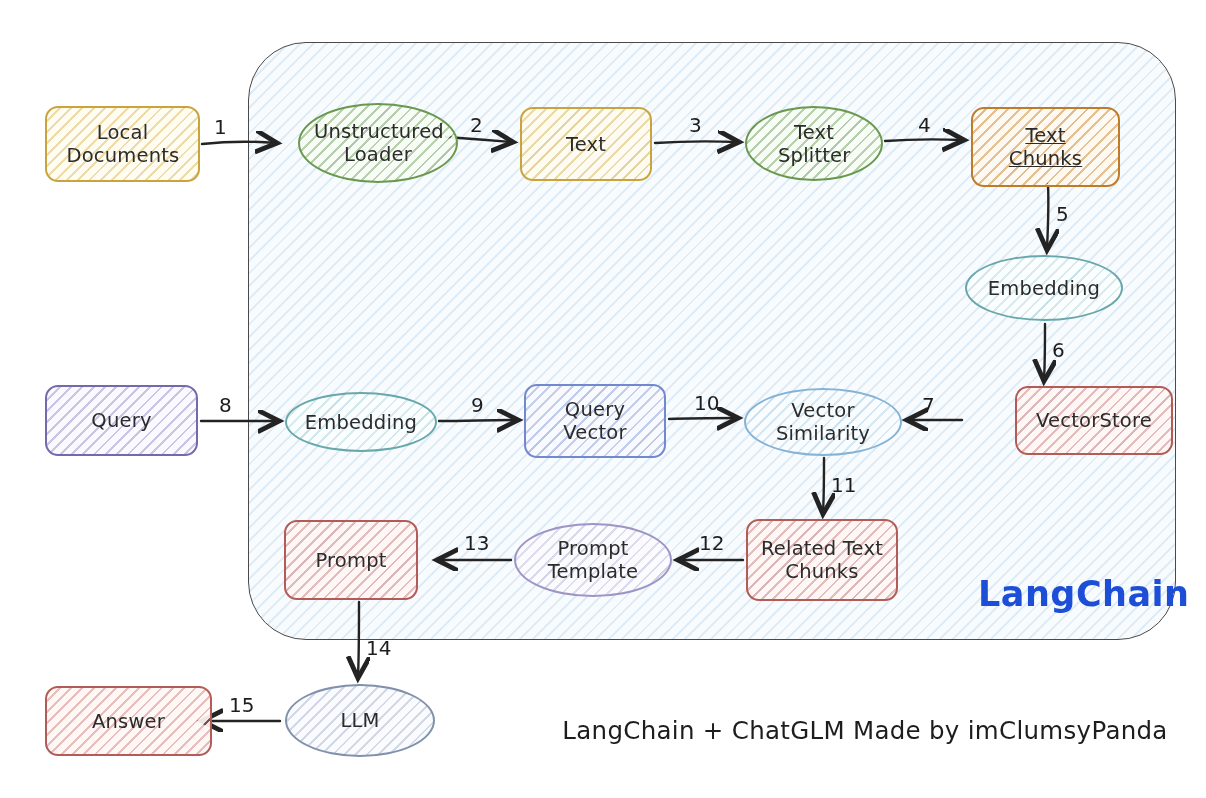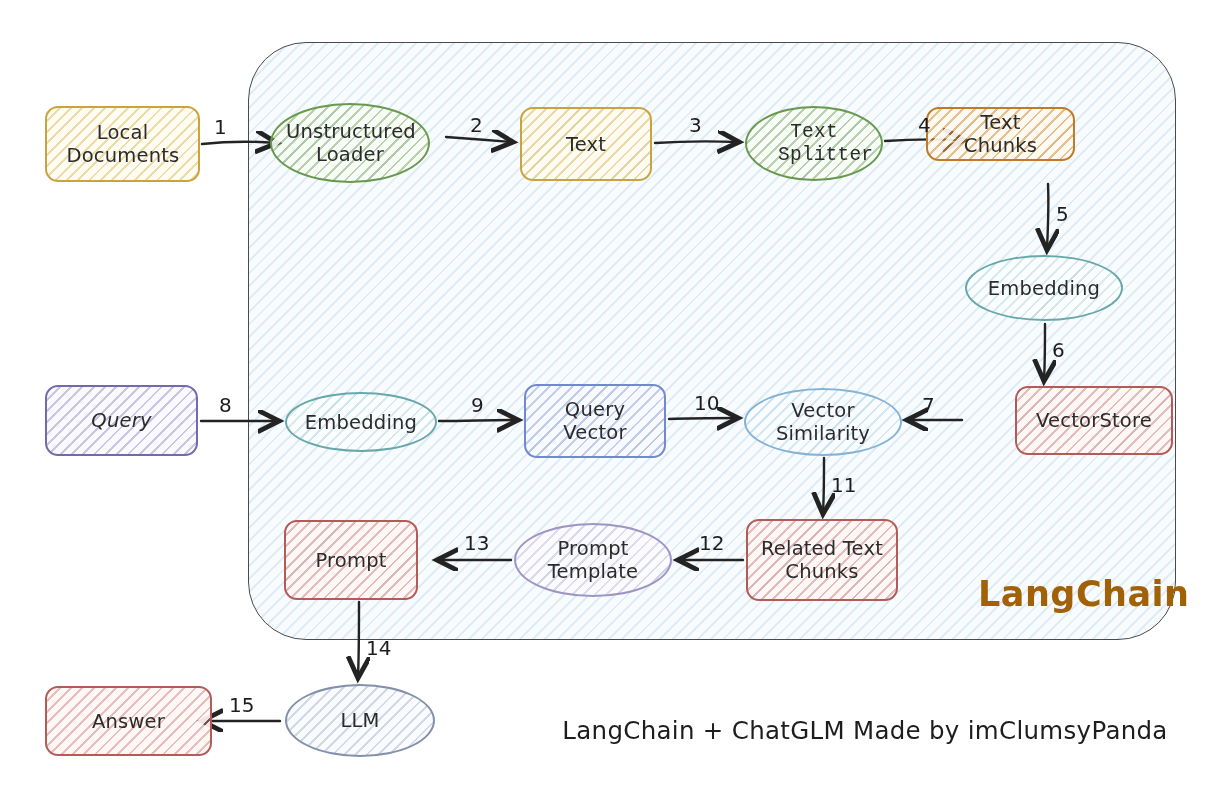--- a/index.html
+++ b/index.html
@@ -22,35 +22,35 @@
     font-size:19.5px;line-height:1.18;letter-spacing:.2px;
   }
   .node .lbl{display:inline-block;}
   .rect{border-radius:13px;}
   .ellipse{border-radius:50%;}
   .c-yellow{border-color:#c9a43e;background:repeating-linear-gradient(135deg, rgba(224,190,100,0.55) 0 2px, rgba(255,252,240,0.92) 2px 8px);}
   .c-green{border-color:#69994f;background:repeating-linear-gradient(135deg, rgba(134,173,108,0.55) 0 2px, rgba(248,253,246,0.92) 2px 8px);}
   .c-orange{border-color:#bf7b26;background:repeating-linear-gradient(135deg, rgba(219,154,72,0.6) 0 2px, rgba(255,249,240,0.92) 2px 8px);}
   .c-teal{border-color:#68a8ac;background:repeating-linear-gradient(135deg, rgba(148,196,200,0.3) 0 2px, rgba(252,255,255,0.95) 2px 8px);}
   .c-red{border-color:#b35b57;background:repeating-linear-gradient(135deg, rgba(209,126,120,0.5) 0 2px, rgba(255,247,246,0.92) 2px 8px);}
-  .c-purple{border-color:#7569ae;background:repeating-linear-gradient(135deg, rgba(150,140,198,0.5) 0 2px, rgba(250,249,255,0.92) 2px 8px);font-style:italic;}
+  .c-purple{border-color:#7569ae;background:repeating-linear-gradient(135deg, rgba(150,140,198,0.5) 0 2px, rgba(250,249,255,0.92) 2px 8px);}
   .c-blue{border-color:#7288cf;background:repeating-linear-gradient(135deg, rgba(144,162,220,0.5) 0 2px, rgba(248,250,255,0.92) 2px 8px);}
   .c-lightblue{border-color:#85b3d6;background:repeating-linear-gradient(135deg, rgba(166,204,228,0.4) 0 2px, rgba(250,253,255,0.95) 2px 8px);}
   .c-lavender{border-color:#9d95c5;background:repeating-linear-gradient(135deg, rgba(182,175,214,0.4) 0 2px, rgba(252,251,255,0.95) 2px 8px);}
   .c-bluegray{border-color:#8191ab;background:repeating-linear-gradient(135deg, rgba(158,172,196,0.45) 0 2px, rgba(249,251,254,0.94) 2px 8px);}
   
   svg.arrows{position:absolute;left:0;top:0;width:1206px;height:798px;pointer-events:none;}
   svg.arrows path{stroke:#232323;stroke-width:2.4;fill:none;stroke-linecap:round;}
   
   .edge-num{
     position:absolute;font-size:20px;font-weight:500;color:#1d1d1d;
   }
   .langchain-label{
     position:absolute;left:978px;top:574px;font-size:35px;font-weight:600;
-    color:#a16207;letter-spacing:.5px;
+    color:#1d4ed8;letter-spacing:.5px;
   }
   .caption{
     position:absolute;left:552px;top:716px;width:626px;text-align:center;
     font-size:24.5px;font-weight:500;color:#1d1d1d;letter-spacing:.3px;
   }
 </style>
 </head>
 <body>
 
 <div class="canvas">
@@ -76,30 +76,30 @@
     <path marker-end="url(#ah)" d="M824,458 C824,477 824,496 823,513"></path>
     <path marker-end="url(#ah)" d="M743,560 C721,560 701,560 679,560"></path>
     <path marker-end="url(#ah)" d="M511,560 C486,560 462,560 438,560"></path>
     <path marker-end="url(#ah)" d="M359,602 C359,628 359,654 358,677"></path>
     <path marker-end="url(#ah)" d="M280,721 C254,721 228,721 203,721"></path>
   </svg>
 
   <div class="node rect c-yellow" style="left:45px;top:106px;width:155px;height:76px;">
     <span class="lbl" style="max-width:112px;">Local Documents</span>
   </div>
-  <div class="node ellipse c-green" style="left:270px;top:103px;width:160px;height:80px;">
+  <div class="node ellipse c-green" style="left:298px;top:103px;width:160px;height:80px;">
     <span class="lbl" style="max-width:128px;">Unstructured Loader</span>
   </div>
   <div class="node rect c-yellow" style="left:520px;top:107px;width:132px;height:74px;">
     <span class="lbl">Text</span>
   </div>
   <div class="node ellipse c-green" style="left:745px;top:106px;width:138px;height:75px;">
-    <span class="lbl" style="max-width:72px;font-family:Liberation Mono, monospace;">Text Splitter</span>
+    <span class="lbl" style="max-width:72px;">Text Splitter</span>
   </div>
-  <div class="node rect c-orange" style="left:926px;top:107px;width:149px;height:54px;">
+  <div class="node rect c-orange" style="left:971px;top:107px;width:149px;height:80px;text-decoration:underline;">
     <span class="lbl" style="max-width:80px;">Text Chunks</span>
   </div>
 
   <div class="node ellipse c-teal" style="left:965px;top:255px;width:158px;height:66px;">
     <span class="lbl">Embedding</span>
   </div>
   <div class="node rect c-red" style="left:1015px;top:386px;width:158px;height:69px;">
     <span class="lbl">VectorStore</span>
   </div>
 

